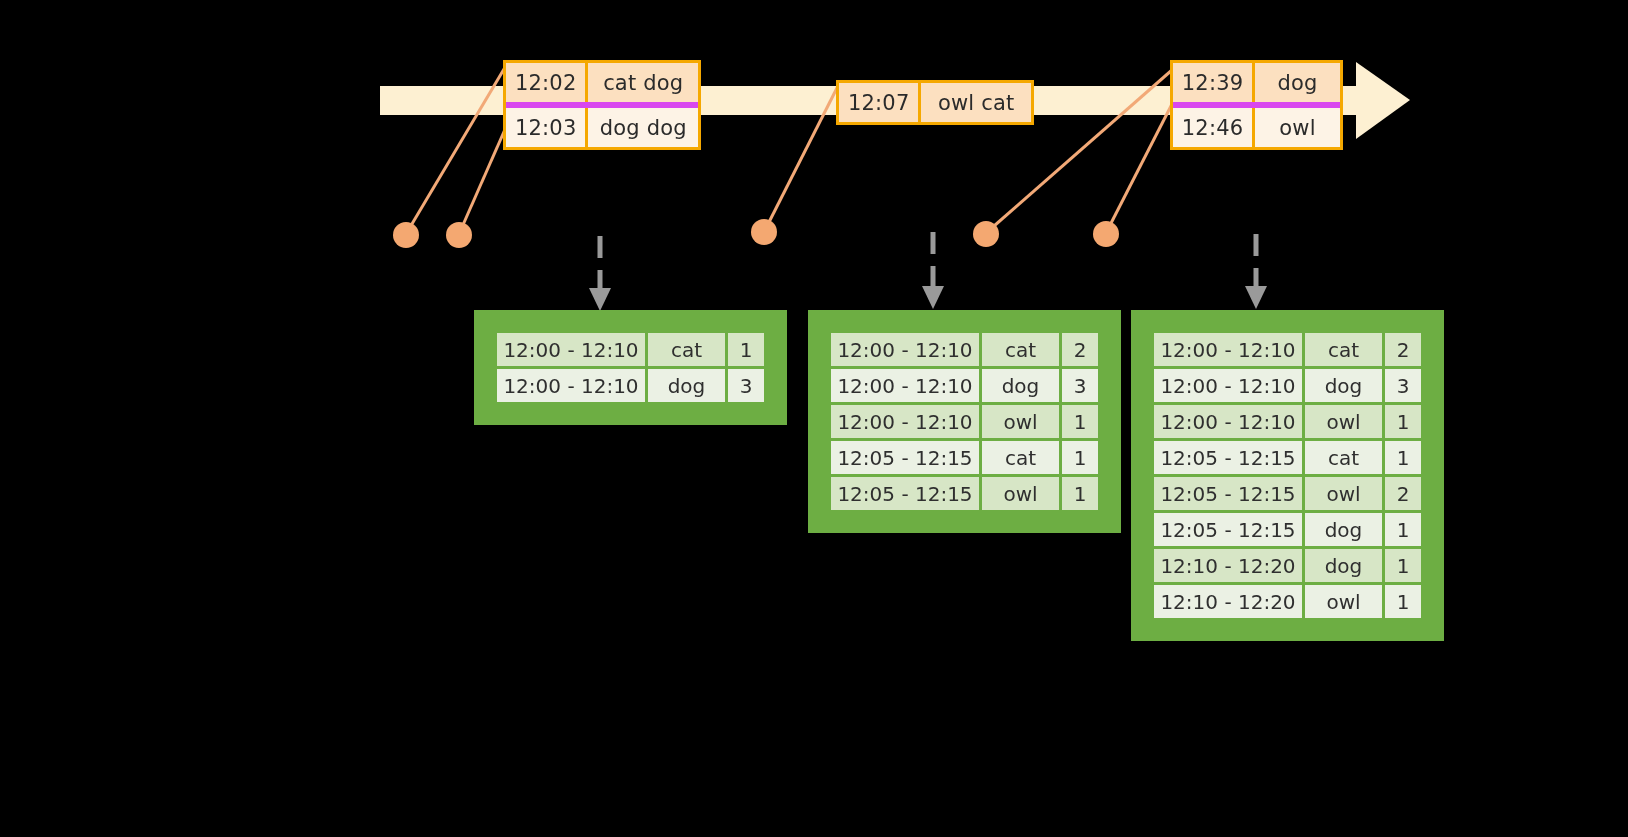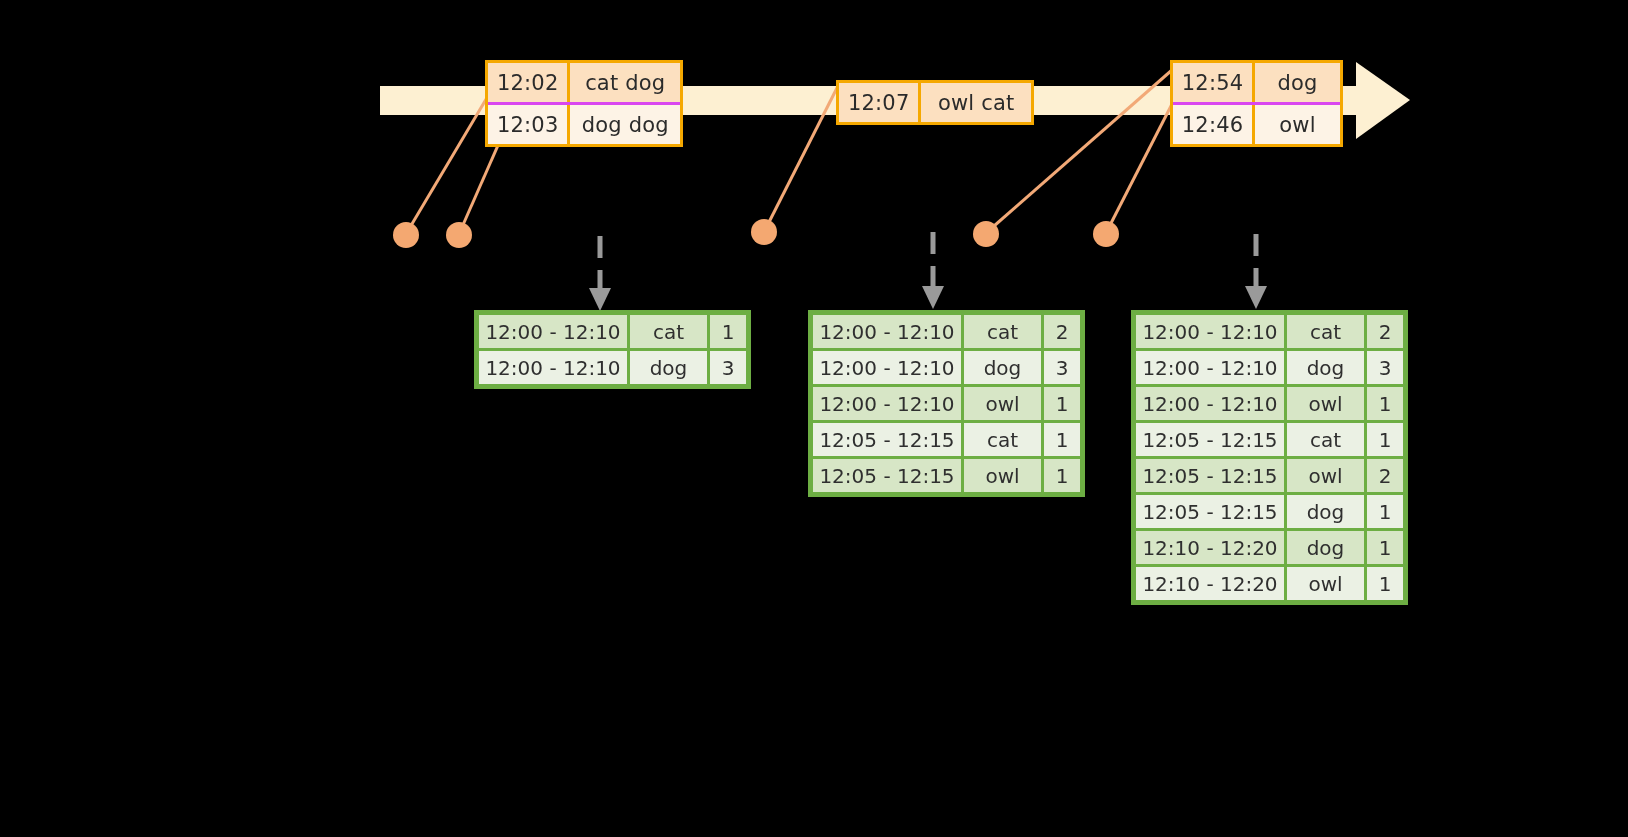--- a/index.html
+++ b/index.html
@@ -35,21 +35,21 @@
     border: 3px solid #F5A800;
     border-collapse: collapse;
     box-sizing: border-box;
     background: #FDEFD9;
   }
   .event-row {
     display: flex;
     box-sizing: border-box;
   }
   .event-row + .event-row {
-    border-top: 3px solid #d946ef;
+    border-top: 6px solid #d946ef;
   }
   .event-row.shade .ev-cell { background: #FCE0C0; }
   .event-row.plain .ev-cell { background: #FDF3E6; }
   .ev-cell {
     box-sizing: border-box;
     display: flex;
     align-items: center;
     justify-content: center;
     font-size: 21px;
     color: #2b2b2b;
@@ -58,21 +58,21 @@
   }
   .ev-cell.time { width: 85px; border-right: 3px solid #F5A800; }
   .ev-cell.val  { width: 113px; }
 
   
   .agg-table {
     position: absolute;
     box-sizing: border-box;
     border: 3px solid #6DAE43;
     background: #6DAE43;
-    padding: 2px;
+    padding: 20px;
   }
   .agg-row {
     display: flex;
     margin-bottom: 3px;
   }
   .agg-row:last-child { margin-bottom: 0; }
   .agg-cell {
     box-sizing: border-box;
     display: flex;
     align-items: center;
@@ -126,41 +126,41 @@
         <line x1="933" y1="232" x2="933" y2="288" stroke-dasharray="22,12"></line>
         <polygon points="922,286 944,286 933,309" stroke="none"></polygon>
       </g>
       <g>
         <line x1="1256" y1="234" x2="1256" y2="288" stroke-dasharray="22,12"></line>
         <polygon points="1245,286 1267,286 1256,309" stroke="none"></polygon>
       </g>
     </g>
   </svg>
 
-  <div class="event-box" style="left:485px; top:60px; width:198px;">
+  <div class="event-box" style="left:503px; top:60px; width:198px;">
     <div class="event-row shade">
       <div class="ev-cell time">12:02</div>
       <div class="ev-cell val">cat dog</div>
     </div>
     <div class="event-row plain">
       <div class="ev-cell time">12:03</div>
       <div class="ev-cell val">dog dog</div>
     </div>
   </div>
 
   <div class="event-box" style="left:836px; top:80px; width:198px;">
     <div class="event-row shade">
       <div class="ev-cell time">12:07</div>
       <div class="ev-cell val">owl cat</div>
     </div>
   </div>
 
   <div class="event-box" style="left:1170px; top:60px; width:173px;">
     <div class="event-row shade">
-      <div class="ev-cell time">12:54</div>
+      <div class="ev-cell time">12:39</div>
       <div class="ev-cell val" style="width:88px;">dog</div>
     </div>
     <div class="event-row plain">
       <div class="ev-cell time">12:46</div>
       <div class="ev-cell val" style="width:88px;">owl</div>
     </div>
   </div>
 
   <div class="agg-table" style="left:474px; top:310px;">
     <div class="agg-row shade">

